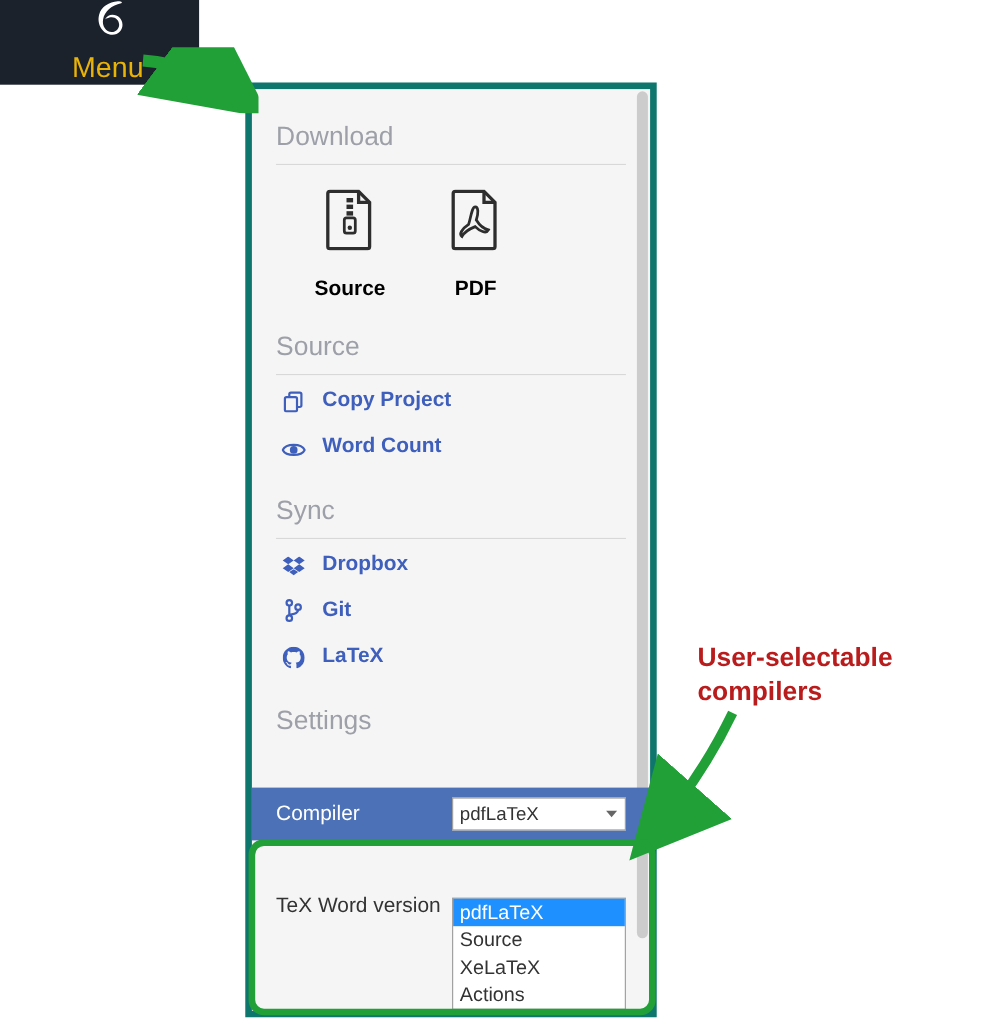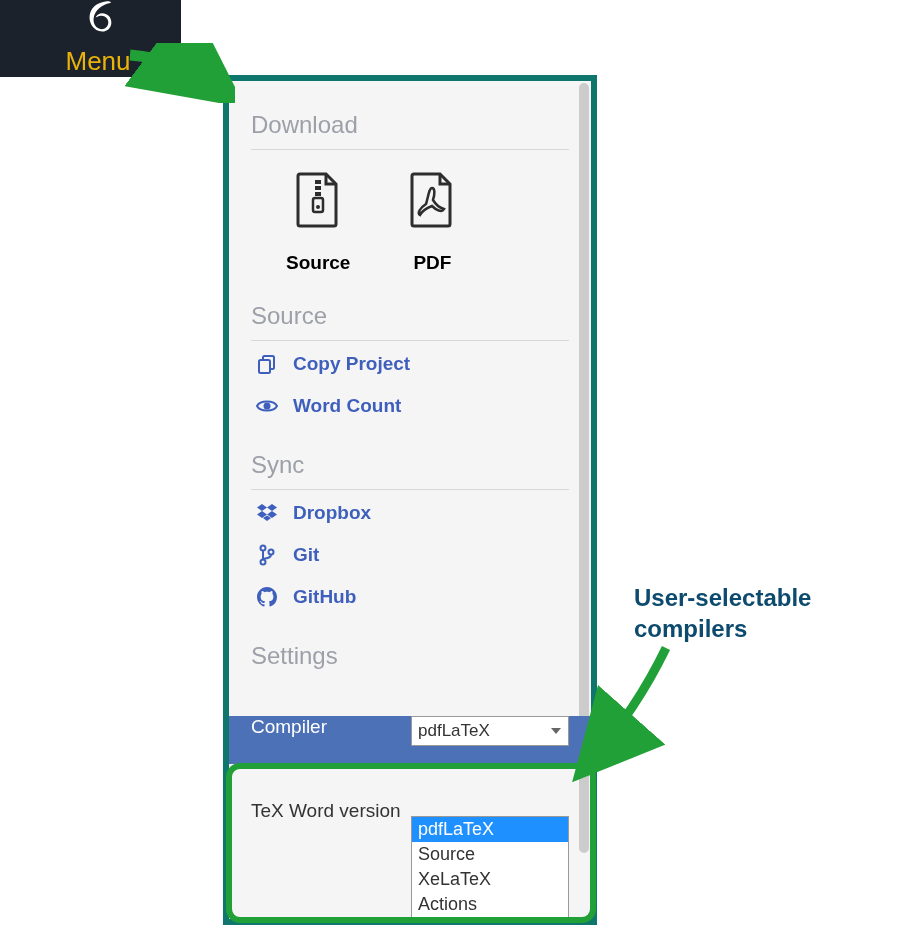--- a/index.html
+++ b/index.html
@@ -88,30 +88,31 @@
     }
     .action-list, .sync-list {
       display: flex;
       flex-direction: column;
       gap: 20px;
       padding-left: 4px;
       margin-bottom: 16px;
     }
     .action-item {
       display: flex;
-      align-items: center;
+      align-items: flex-end;
       gap: 14px;
       cursor: pointer;
       font-weight: 700;
       color: #3e5fbc;
       font-size: 19px;
     }
     .action-item .icon { width: 24px; display:flex; justify-content:center; }
     .settings-row {
       display: flex;
+      align-items: center;
       height: 48px;
       margin-left: -22px;
       margin-right: -22px;
       padding: 0 22px;
       margin-top: 36px;
     }
     .settings-row.active { background: #4c71b6; color: #fff; }
     .settings-label { width: 160px; font-size: 19px; color: #333; }
     .settings-row.active .settings-label { color: #fff; }
     .select-closed {
@@ -161,21 +162,21 @@
       pointer-events: none;
       z-index: 30;
     }
     .annotation {
       position: absolute;
       left: 634px;
       top: 582px;
       font-size: 24px;
       font-weight: 700;
       line-height: 1.3;
-      color: #0c4a6e;
+      color: #b91c1c;
     }
     .arrow-to-highlight {
       position: absolute;
       left: 566px;
       top: 640px;
       z-index: 25;
     }
   </style>
 </head>
 <body>
@@ -266,21 +267,21 @@
             </svg>
         </span>
         <span>Git</span>
       </div>
       <div class="action-item">
         <span class="icon">
           <svg width="20" height="20" viewBox="0 0 16 16">
               <path fill="#3e5fbc" d="M8 0C3.58 0 0 3.58 0 8c0 3.54 2.29 6.53 5.47 7.59.4.07.55-.17.55-.38 0-.19-.01-.82-.01-1.49-2.01.37-2.53-.49-2.69-.94-.09-.23-.48-.94-.82-1.13-.28-.15-.68-.52-.01-.53.63-.01 1.08.58 1.23.82.72 1.21 1.87.87 2.33.66.07-.52.28-.87.51-1.07-1.78-.2-3.64-.89-3.64-3.95 0-.87.31-1.59.82-2.15-.08-.2-.36-1.02.08-2.12 0 0 .67-.21 2.2.82.64-.18 1.32-.27 2-.27.68 0 1.36.09 2 .27 1.53-1.04 2.2-.82 2.2-.82.44 1.1.16 1.92.08 2.12.51.56.82 1.27.82 2.15 0 3.07-1.87 3.75-3.65 3.95.29.25.54.73.54 1.48 0 1.07-.01 1.93-.01 2.2 0 .21.15.46.55.38A8.013 8.013 0 0016 8c0-4.42-3.58-8-8-8z"></path>
             </svg>
         </span>
-        <span>GitHub</span>
+        <span>LaTeX</span>
       </div>
     </div>
 
     <div class="section-heading tighter" style="border-bottom:none;margin-bottom:6px;">Settings</div>
 
     <div class="settings-row active">
       <span class="settings-label">Compiler</span>
       <span class="select-wrap">
         <input class="select-closed" readonly="" value="pdfLaTeX" style="">
       </span>

